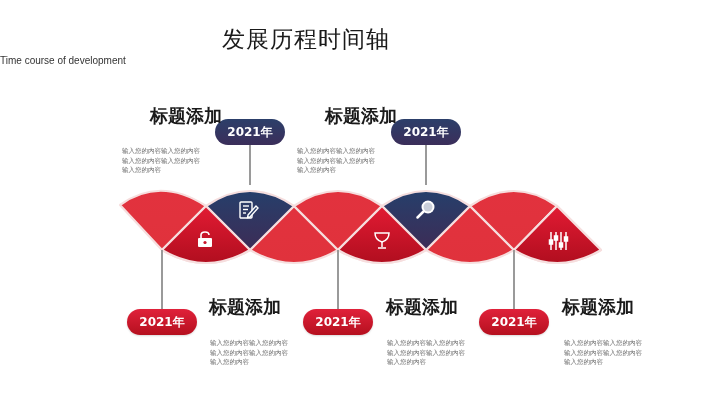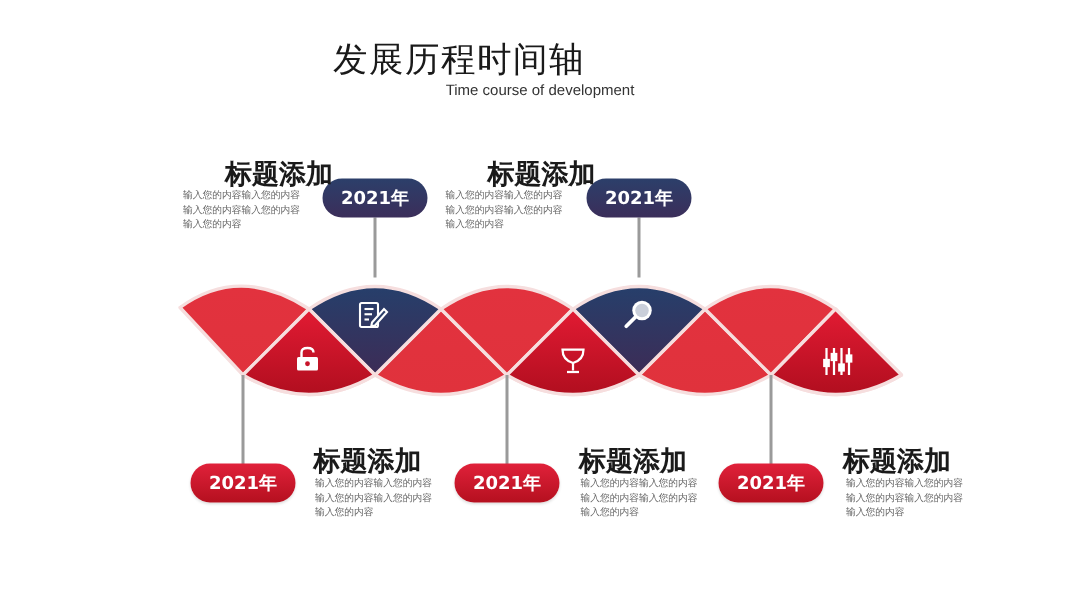--- a/index.html
+++ b/index.html
@@ -1,25 +1,25 @@
 <!DOCTYPE html>
 <html><head>
 <meta charset="utf-8">
 <style>
   html, body { margin:0; padding:0; }
   body { width:720px; height:405px; background:#ffffff; position:relative; overflow:hidden; font-family:"DejaVu Sans", sans-serif; }
   .title { position:absolute; left:0; width:612px; top:24px; text-align:center; font-size:23px; color:#1a1a1a; letter-spacing:1px; }
-  .subtitle { position:absolute; left:0; width:720px; top:55px; text-align:center; font-size:10px; color:#333; font-family:"Liberation Sans", sans-serif; }
+  .subtitle { position:absolute; left:0; width:720px; top:55px; font-size:10px; color:#333; font-family:"Liberation Sans", sans-serif; }
   .helix { position:absolute; left:0; top:0; }
   .pill { position:absolute; width:70px; height:26px; border-radius:13px; color:#fff; font-weight:bold; font-size:12px; text-align:center; line-height:26px; font-family:"DejaVu Sans", sans-serif; }
   .pill.blue { background:linear-gradient(180deg,#2c3f6a 0%,#3b2e5a 100%); }
   .pill.red { background:linear-gradient(180deg,#e0213a 0%,#b5101f 100%); box-shadow:0 1px 2px rgba(0,0,0,0.15); }
   .stem { position:absolute; width:2px; background:#9a9a9a; }
   .card-title { position:absolute; font-size:18px; font-weight:bold; color:#1a1a1a; }
-  .card-body { position:absolute; font-size:6.5px; line-height:9.5px; color:#666; width:82px; }
+  .card-body { position:absolute; font-size:6.5px; line-height:9.5px; color:#666; width:82px;margin-top:21px; }
 </style>
 </head>
 <body>
 
 <div class="title">发展历程时间轴</div>
 <div class="subtitle">Time course of development</div>
 
 <svg class="helix" width="720" height="405">
   <defs>
     <linearGradient id="gNavy" x1="0" y1="0" x2="0" y2="1">

